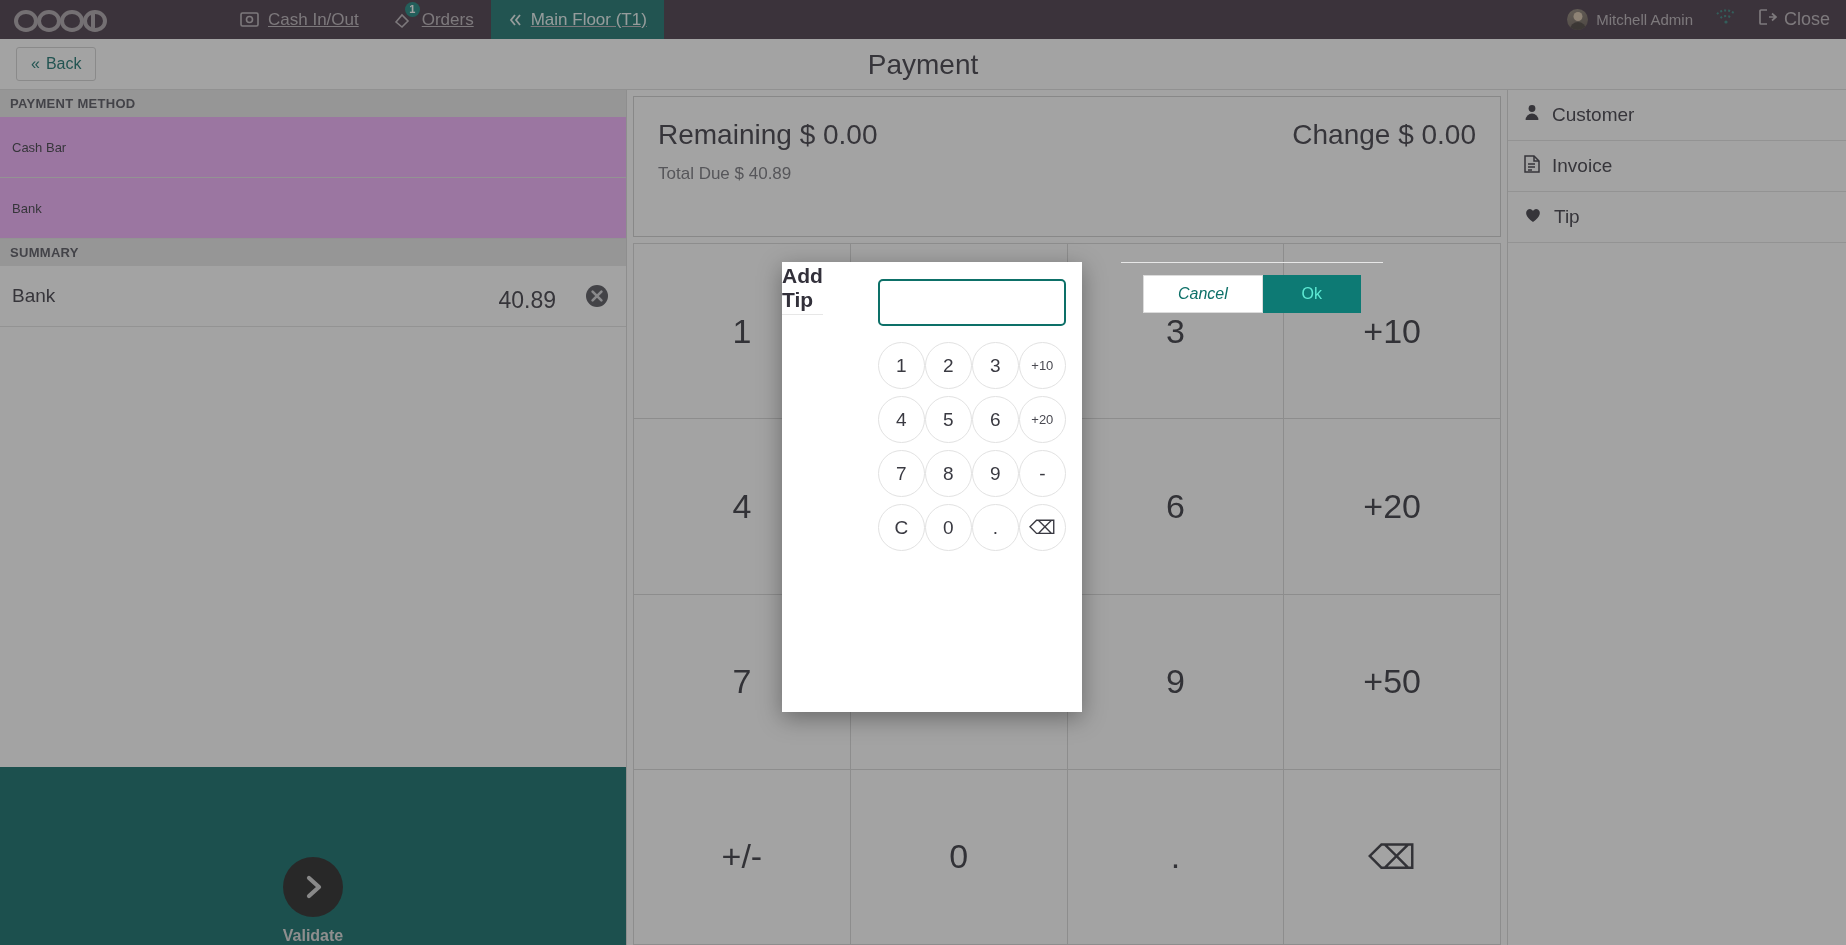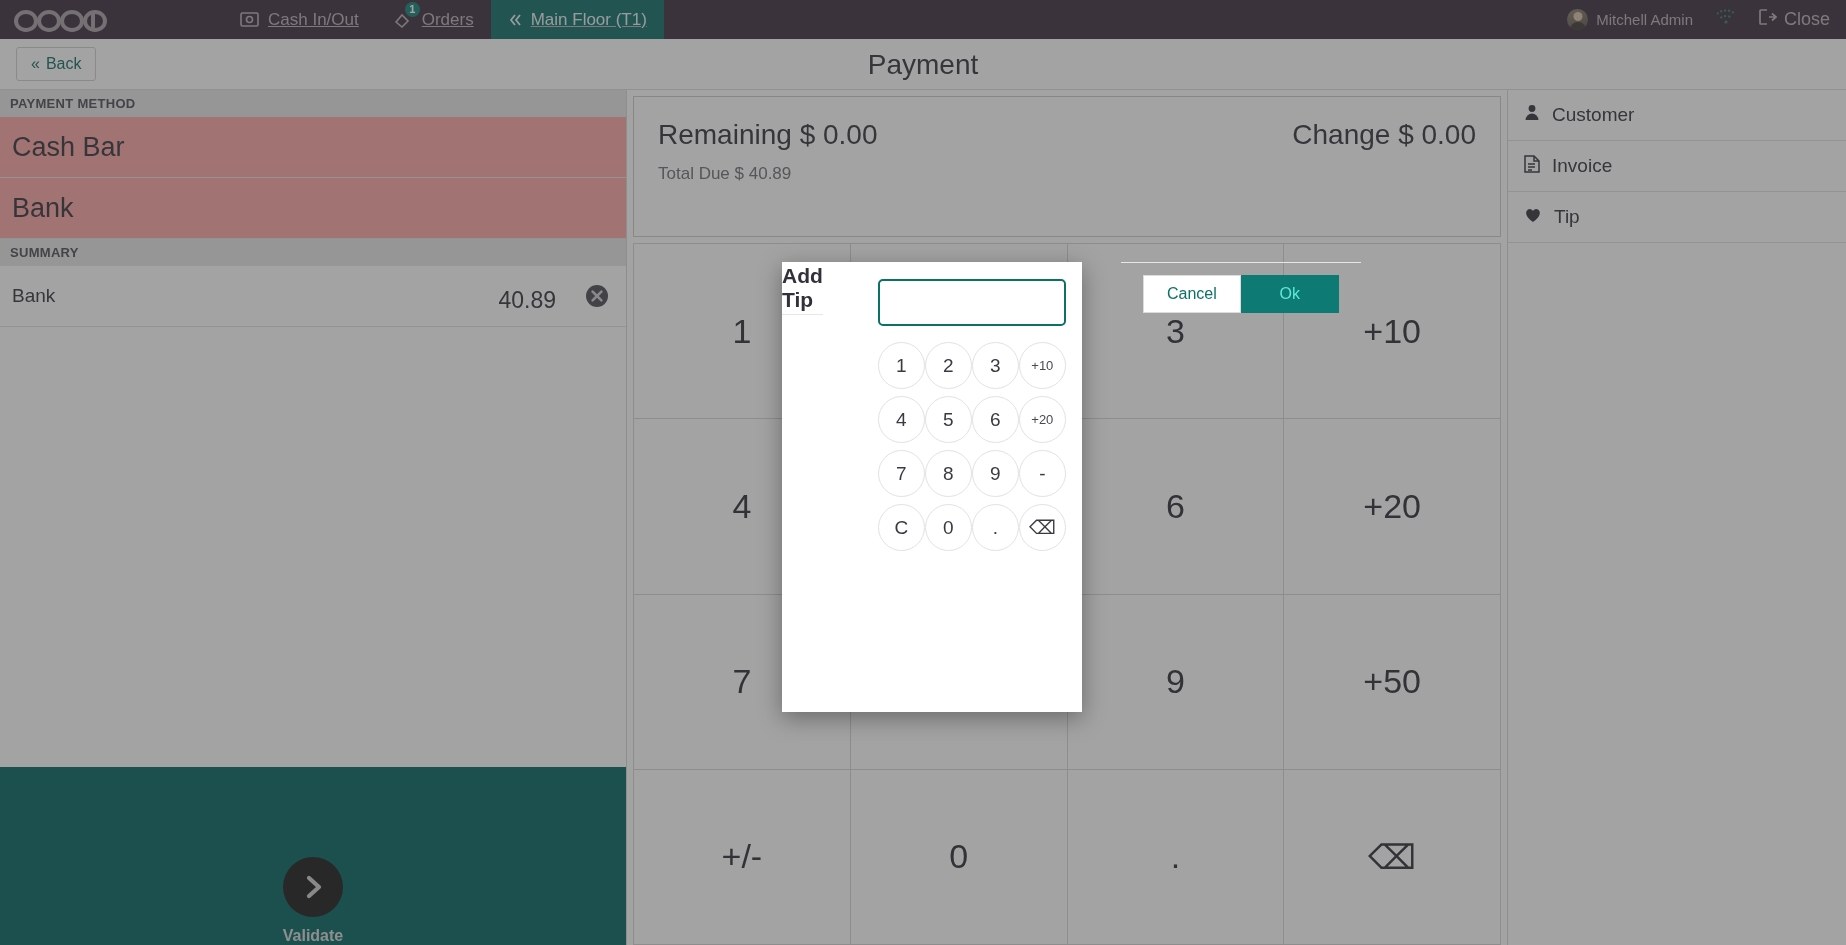--- a/index.html
+++ b/index.html
@@ -92,22 +92,22 @@
     background: #ffffff; border-right: 1px solid #d8d8d8;
     display: flex; flex-direction: column;
   }
   .section-label {
     background: #e6e6e6; color: #4a4a54;
     font-size: 13px; font-weight: 700; letter-spacing: .3px;
     padding: 6px 10px; text-transform: uppercase;
   }
   .pm-row {
     height: 61px; display: flex; align-items: center;
-    padding: 0 12px; font-size: 27px; color: #32303a;
-    border-bottom: 1px solid #e0e0e0; background:#fca5a5;
+    padding: 0 12px; font-size: 13px; color: #32303a;
+    border-bottom: 1px solid #e0e0e0; background:#f0abfc;
   }
   .sum-row {
     height: 61px; display: flex; align-items: center;
     padding: 0 12px; font-size: 19px; color: #32303a;
     border-bottom: 1px solid #e0e0e0; background:#fff;
     position: relative;
   }
   .sum-amount { margin-left: auto; margin-right: 58px; font-size: 23px; margin-top: 8px; }
   .del-icon {
     position: absolute; right: 16px; top: 50%; transform: translateY(-50%);
@@ -205,24 +205,25 @@
     font-size: 19px; color: #3a3a42;
     font-family: "Liberation Sans", sans-serif;
   }
   .dlgkey.small { font-size: 13px; color: #4a4a52; }
   .modal-foot {
     height: 62px; border-top: 1px solid #e7e7e7;
     display: flex; align-items: center; justify-content: center;
     gap: 0; padding: 0 22px;
   }
   .btn-cancel {
-    width: 98px; height: 38px; background: #fff;
+    width: 120px; height: 38px; background: #fff;
     border: 1px solid #dcdcdc; color: #0d7068;
     font-size: 16px; display:flex; align-items:center; justify-content:center;
     font-family: "Liberation Sans", sans-serif;
+    font-style: italic;
   }
   .btn-ok {
     width: 98px; height: 38px; background: #0d7a74;
     border: 1px solid #0d7a74; color: #5eead4;
     font-size: 16px; display:flex; align-items:center; justify-content:center;
     font-family: "Liberation Sans", sans-serif;
   }
 </style>
 </head>
 <body>

